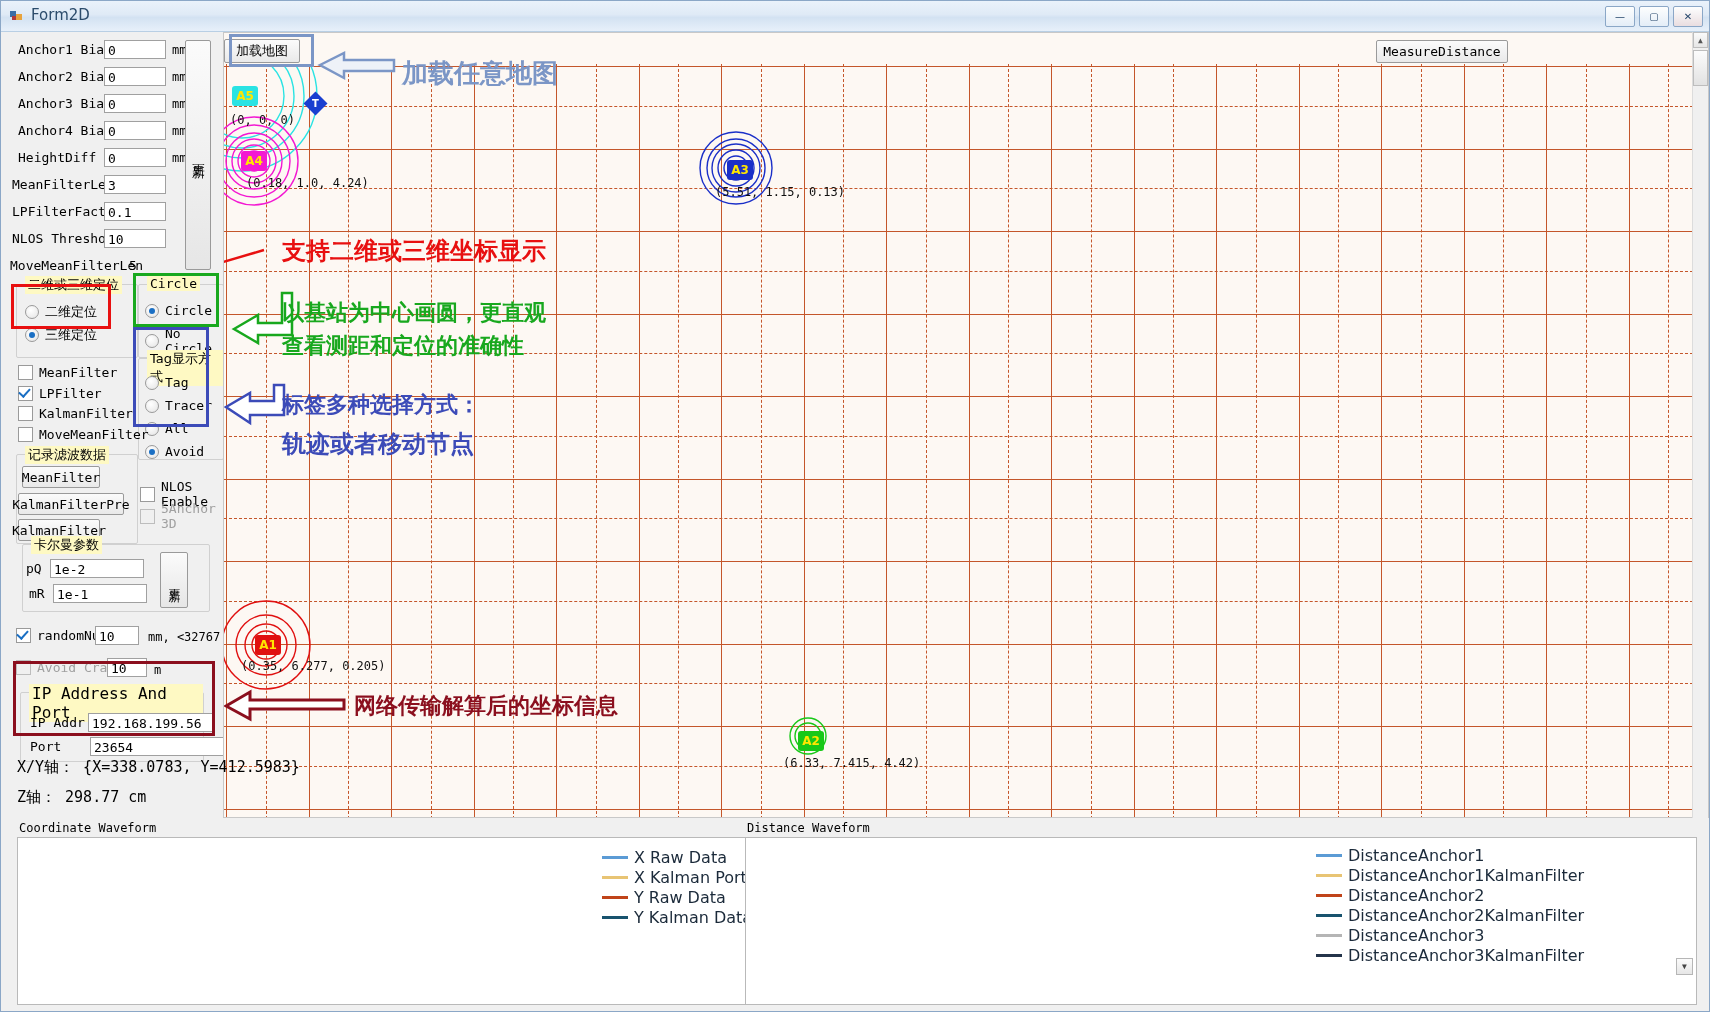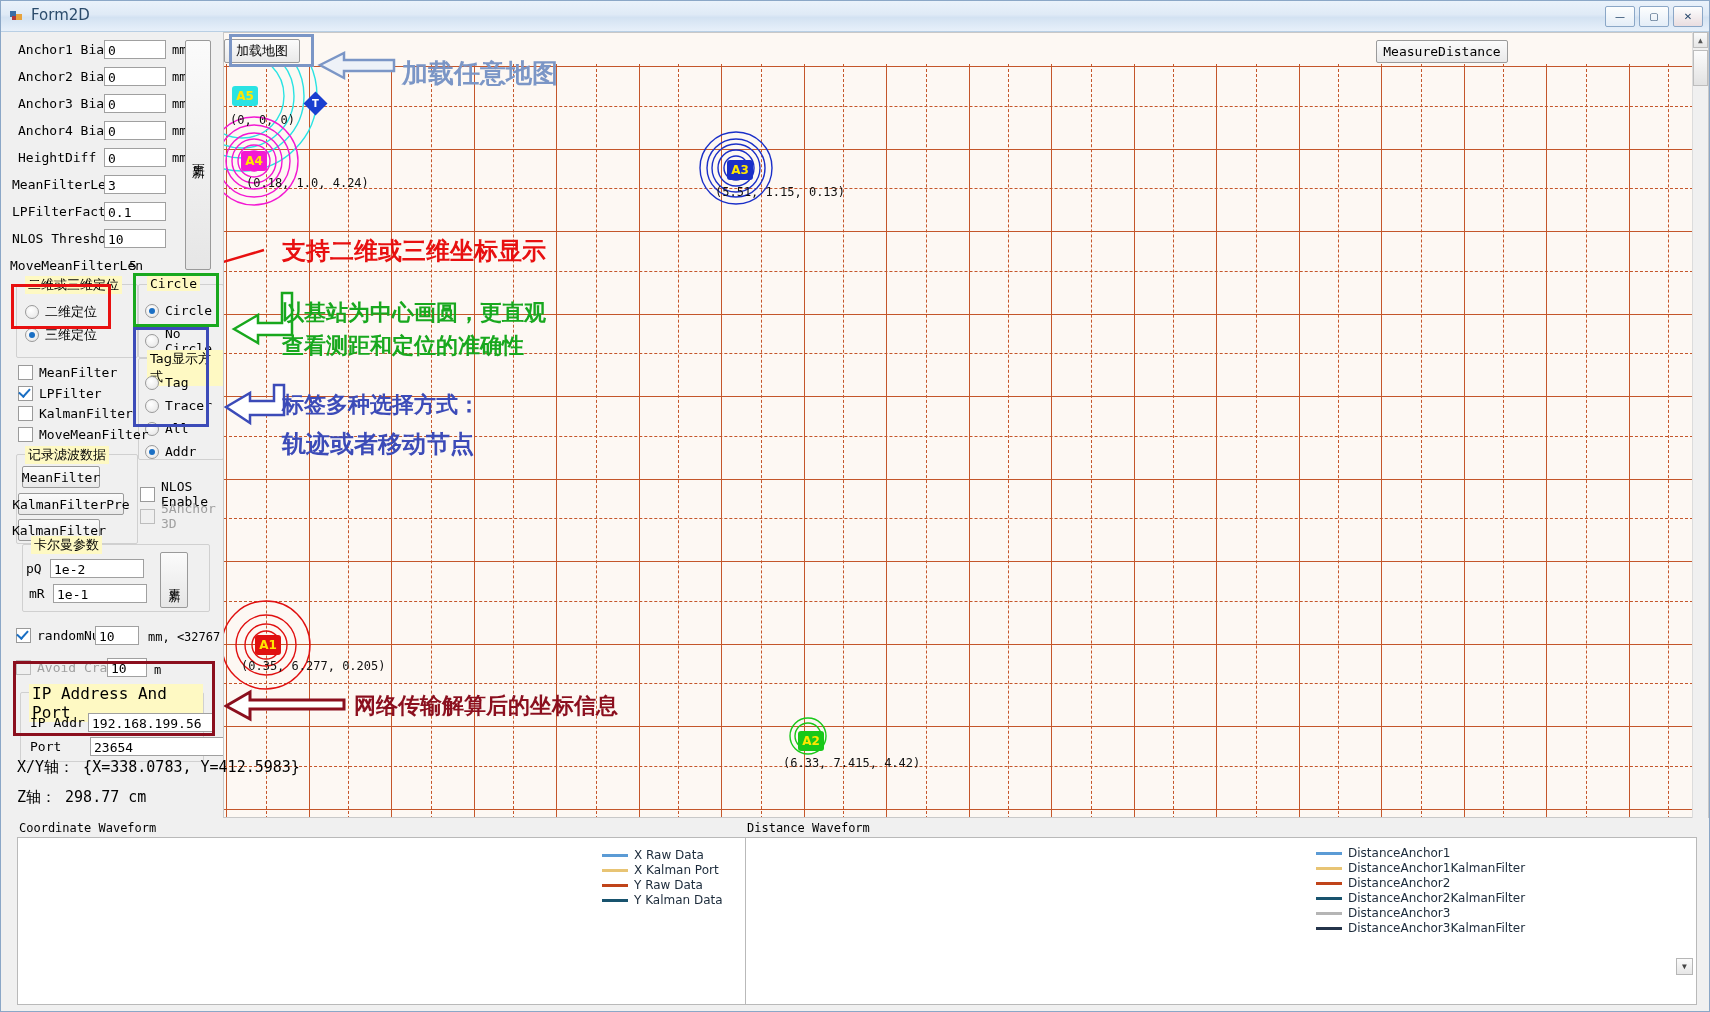--- a/index.html
+++ b/index.html
@@ -97,21 +97,21 @@
 
   
   .status{position:absolute;font-size:15px;color:#000;white-space:nowrap;
     font-family:"DejaVu Sans Mono","Liberation Mono",monospace;}
 
   
   .wavepanel{position:absolute;box-sizing:border-box;border:1px solid #b9b9b9;background:#fff;}
   .wavetitle{position:absolute;font-size:12px;color:#000;
     font-family:"DejaVu Sans Mono","Liberation Mono",monospace;}
   .legend{position:absolute;display:flex;flex-direction:column;gap:1px;}
-  .legrow{display:flex;align-items:center;gap:6px;font-size:12px;color:#1b2a3a;
+  .legrow{display:flex;align-items:center;gap:6px;font-size:16px;color:#1b2a3a;
     font-family:"DejaVu Sans","Liberation Sans",sans-serif;}
   .legline{width:26px;height:0;border-top:3px solid #000;flex:none;}
   .scrollarrow{position:absolute;right:3px;width:15px;height:15px;
     background:linear-gradient(to bottom,#fbfbfb,#e6e6e6);border:1px solid #b6b6b6;
     display:flex;align-items:center;justify-content:center;font-size:8px;color:#444;}
 </style>
 </head>
 <body>
 
 <div id="app">
@@ -213,21 +213,21 @@
       <div class="radio" style="left:6px;top:39px;">
         <span class="rdot"></span>
         <span>Tracer</span>
       </div>
       <div class="radio" style="left:6px;top:62px;">
         <span class="rdot"></span>
         <span>All</span>
       </div>
       <div class="radio" style="left:6px;top:85px;">
         <span class="rdot on"></span>
-        <span>Addr</span>
+        <span>Avoid</span>
       </div>
     </div>
 
     <div class="cbx" style="left:16px;top:333px;">
       <span class="cbox"></span>
       <span>MeanFilter</span>
     </div>
     <div class="cbx" style="left:16px;top:354px;">
       <span class="cbox on"></span>
       <span>LPFilter</span>

